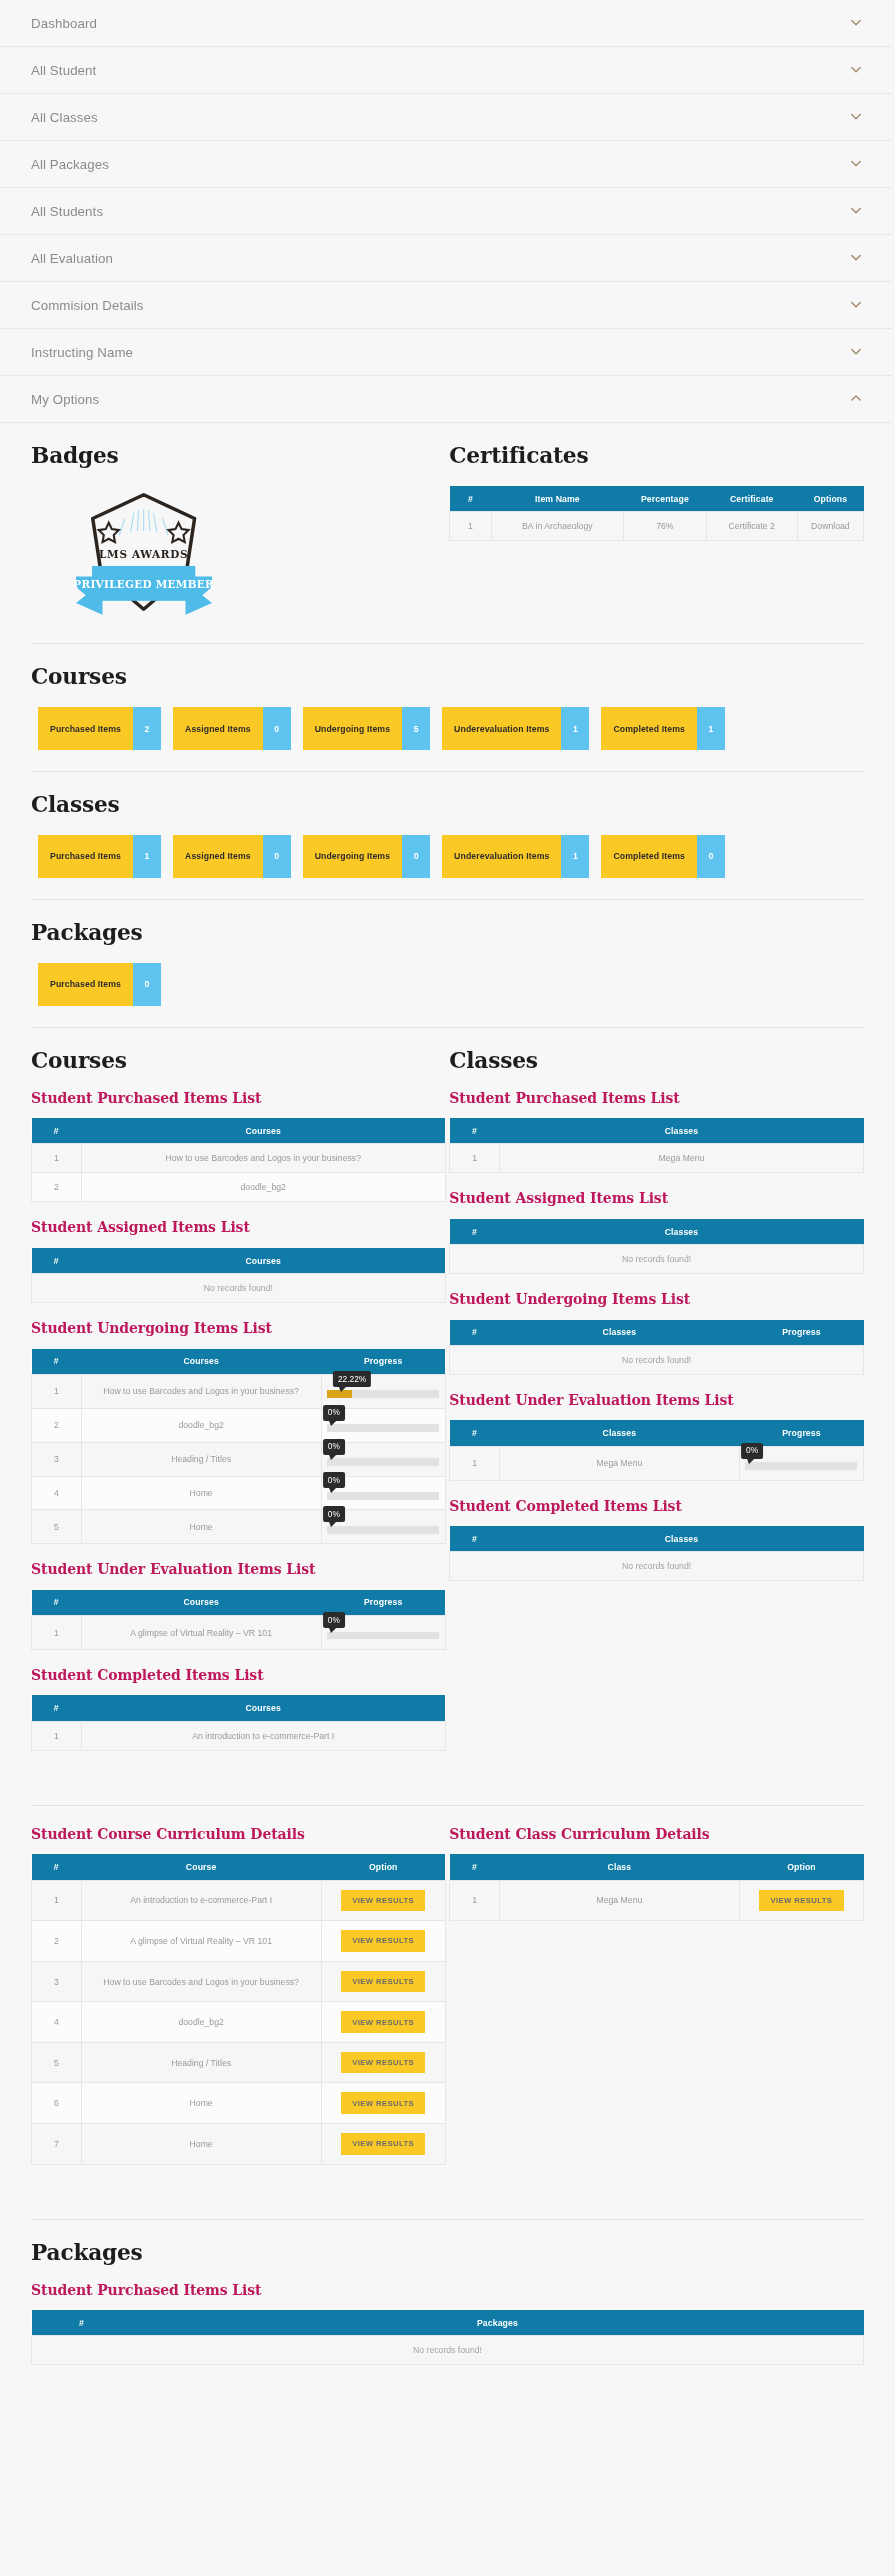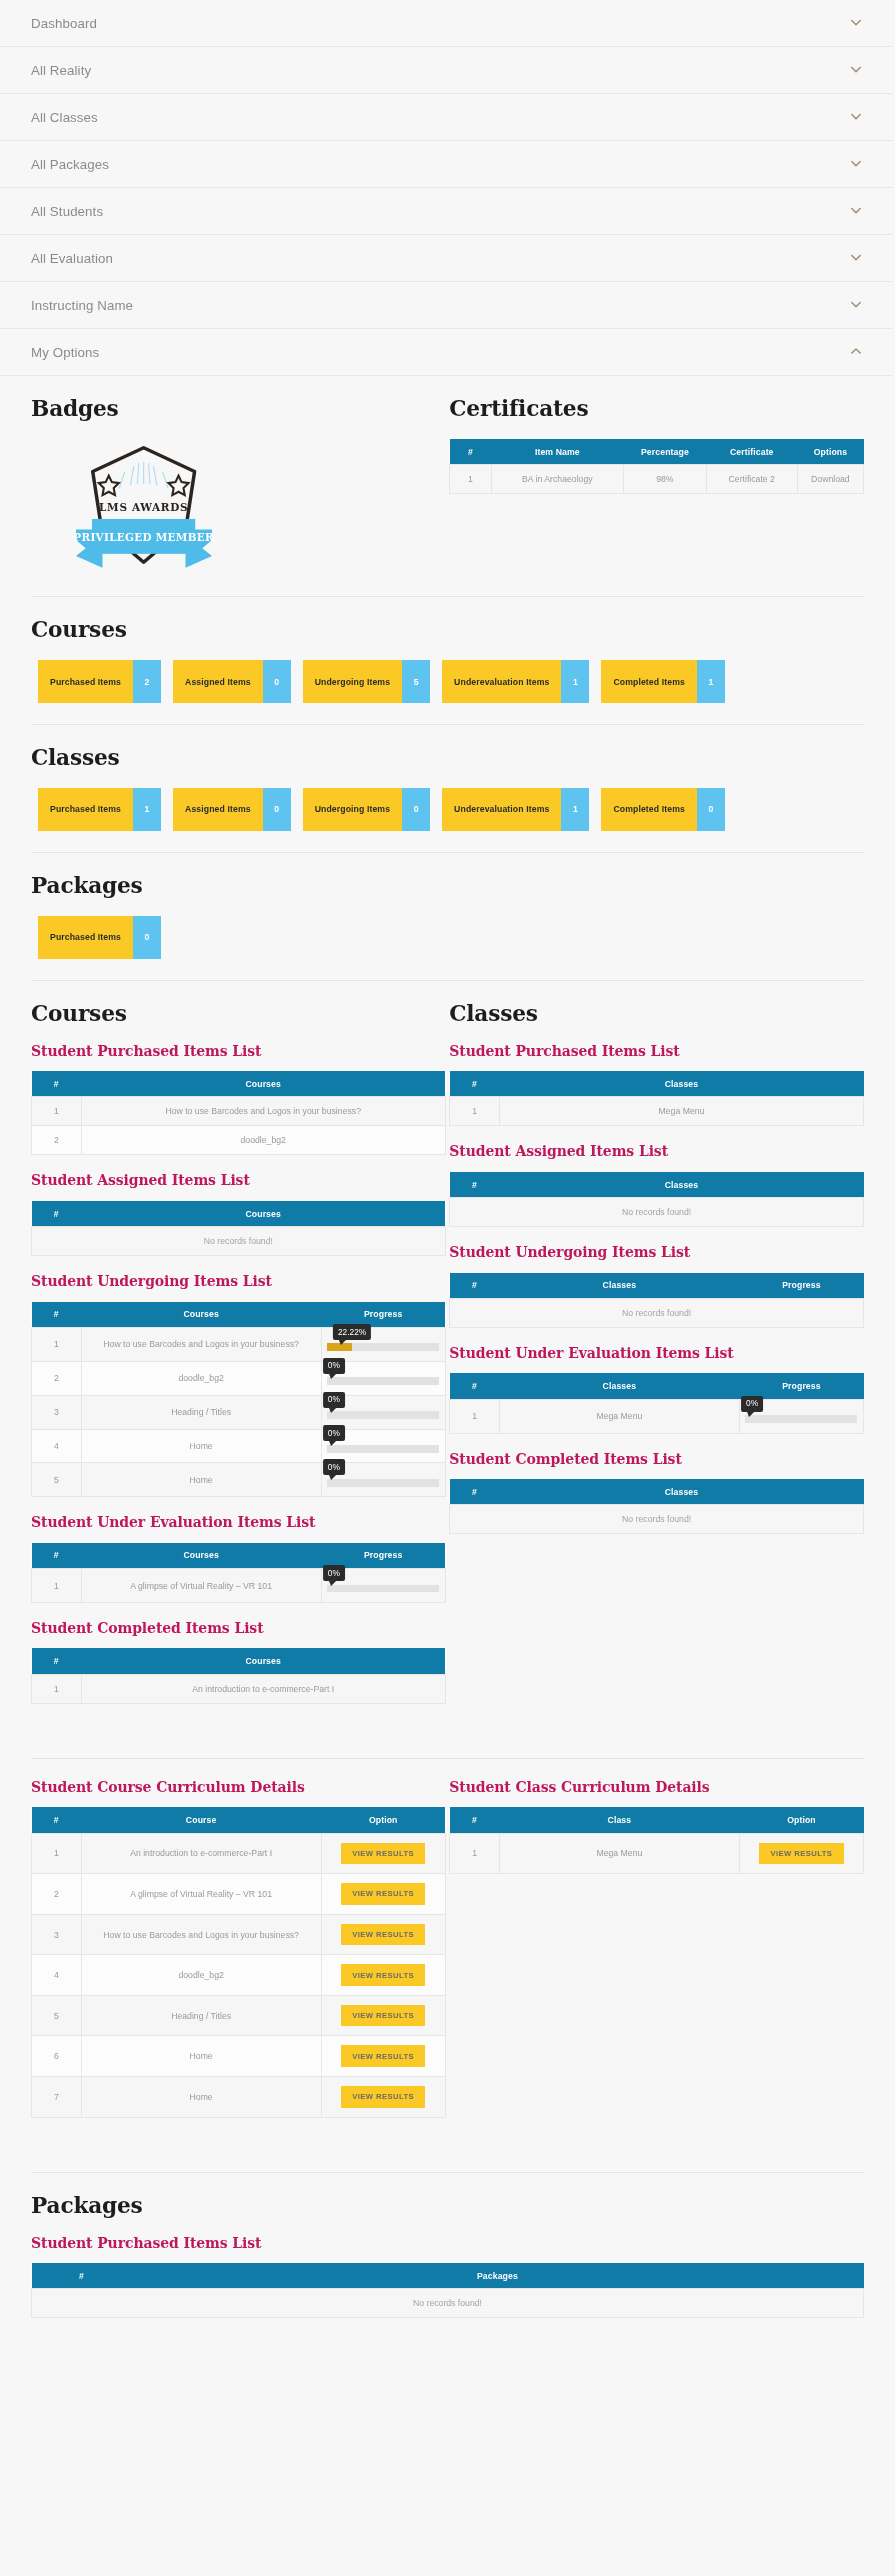--- a/index.html
+++ b/index.html
@@ -172,21 +172,21 @@
   <div class="accordion" id="accordion">
       <div class="acc-item">
         <span class="acc-label">Dashboard</span>
         <span class="chev">
           <svg width="14" height="14" viewBox="0 0 20 20">
             <path d="M4 8 L10 14 L16 8" fill="none" stroke="#a08a6e" stroke-width="2" stroke-linecap="round" stroke-linejoin="round"></path>
           </svg>
         </span>
       </div>
       <div class="acc-item">
-        <span class="acc-label">All Reality</span>
+        <span class="acc-label">All Student</span>
         <span class="chev">
           <svg width="14" height="14" viewBox="0 0 20 20">
             <path d="M4 8 L10 14 L16 8" fill="none" stroke="#a08a6e" stroke-width="2" stroke-linecap="round" stroke-linejoin="round"></path>
           </svg>
         </span>
       </div>
       <div class="acc-item">
         <span class="acc-label">All Classes</span>
         <span class="chev">
           <svg width="14" height="14" viewBox="0 0 20 20">
@@ -205,20 +205,28 @@
       <div class="acc-item">
         <span class="acc-label">All Students</span>
         <span class="chev">
           <svg width="14" height="14" viewBox="0 0 20 20">
             <path d="M4 8 L10 14 L16 8" fill="none" stroke="#a08a6e" stroke-width="2" stroke-linecap="round" stroke-linejoin="round"></path>
           </svg>
         </span>
       </div>
       <div class="acc-item">
         <span class="acc-label">All Evaluation</span>
+        <span class="chev">
+          <svg width="14" height="14" viewBox="0 0 20 20">
+            <path d="M4 8 L10 14 L16 8" fill="none" stroke="#a08a6e" stroke-width="2" stroke-linecap="round" stroke-linejoin="round"></path>
+          </svg>
+        </span>
+      </div>
+      <div class="acc-item">
+        <span class="acc-label">Commision Details</span>
         <span class="chev">
           <svg width="14" height="14" viewBox="0 0 20 20">
             <path d="M4 8 L10 14 L16 8" fill="none" stroke="#a08a6e" stroke-width="2" stroke-linecap="round" stroke-linejoin="round"></path>
           </svg>
         </span>
       </div>
       <div class="acc-item">
         <span class="acc-label">Instructing Name</span>
         <span class="chev">
           <svg width="14" height="14" viewBox="0 0 20 20">
@@ -280,21 +288,21 @@
                   <th style="width: 32%;">Item Name</th>
                   <th style="width: 20%;">Percentage</th>
                   <th style="width: 22%;">Certificate</th>
                   <th style="width: 16%;">Options</th>
                 </tr>
               </thead>
             <tbody id="cert-body">
                 <tr>
                   <td>1</td>
                   <td>BA in Archaeology</td>
-                  <td>98%</td>
+                  <td>76%</td>
                   <td>Certificate 2</td>
                   <td>Download</td>
                 </tr>
               </tbody>
           </table>
         </div>
       </div>
     </div>
     <div class="gap-sm"></div>
     <div class="hr"></div>

